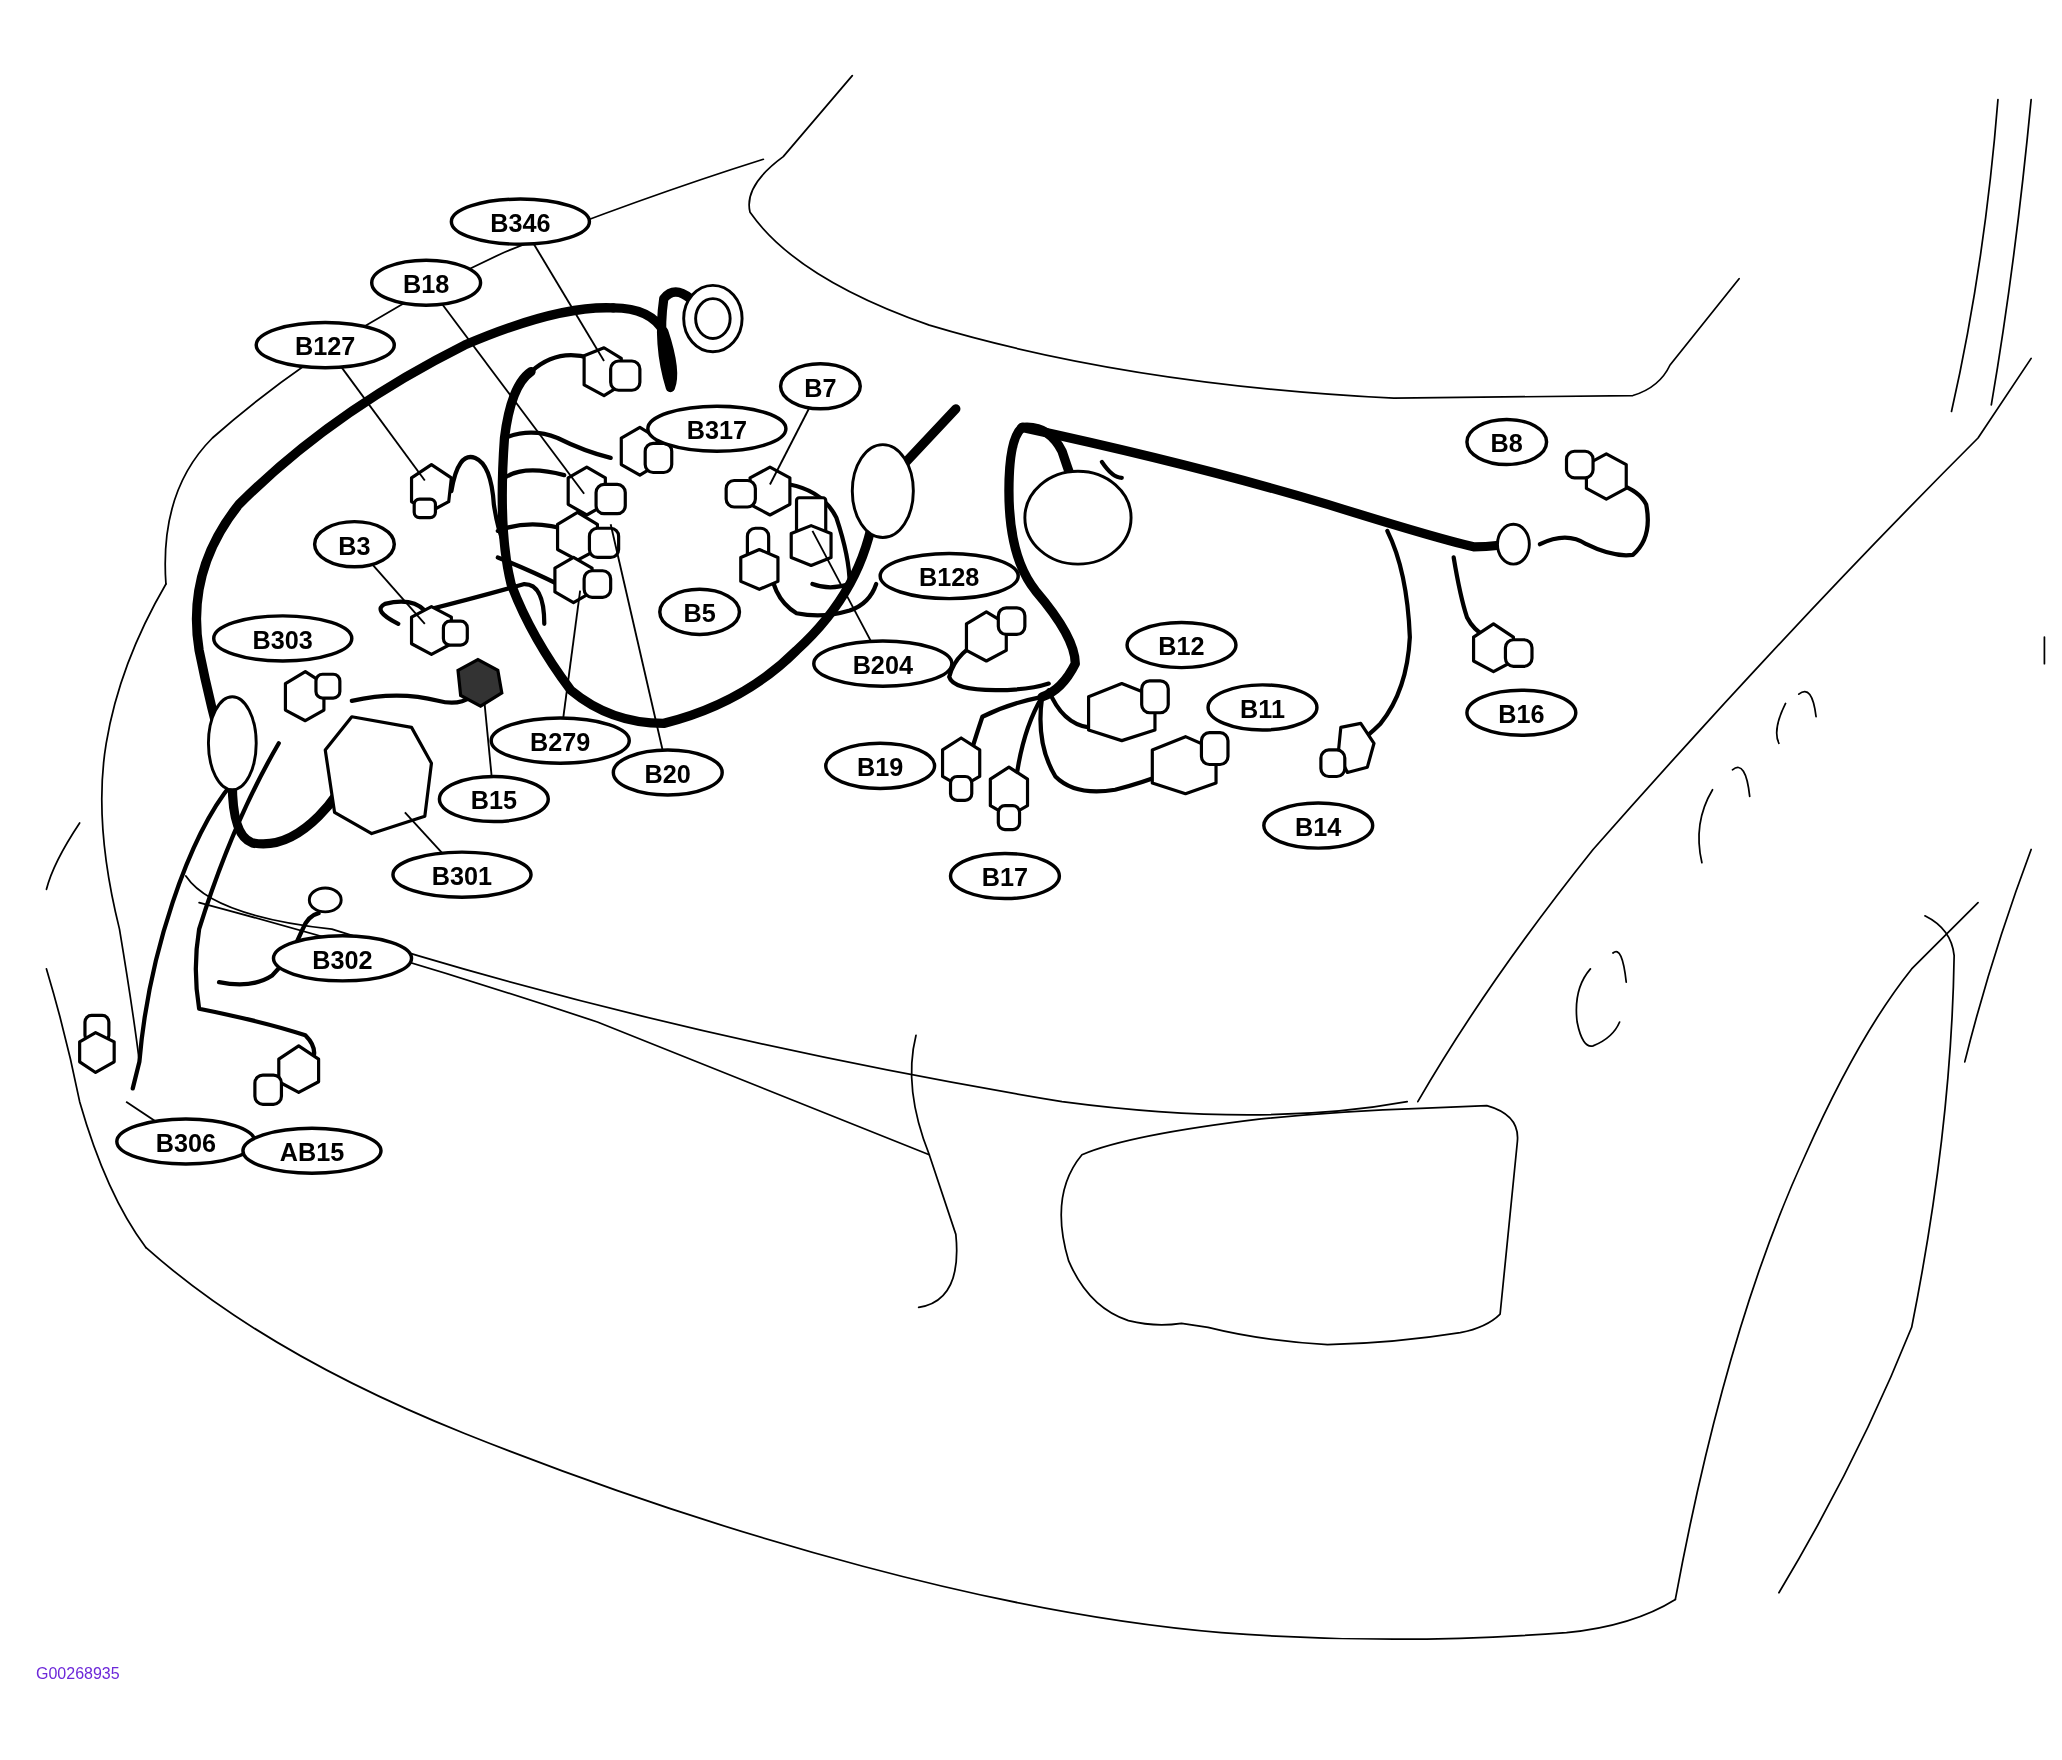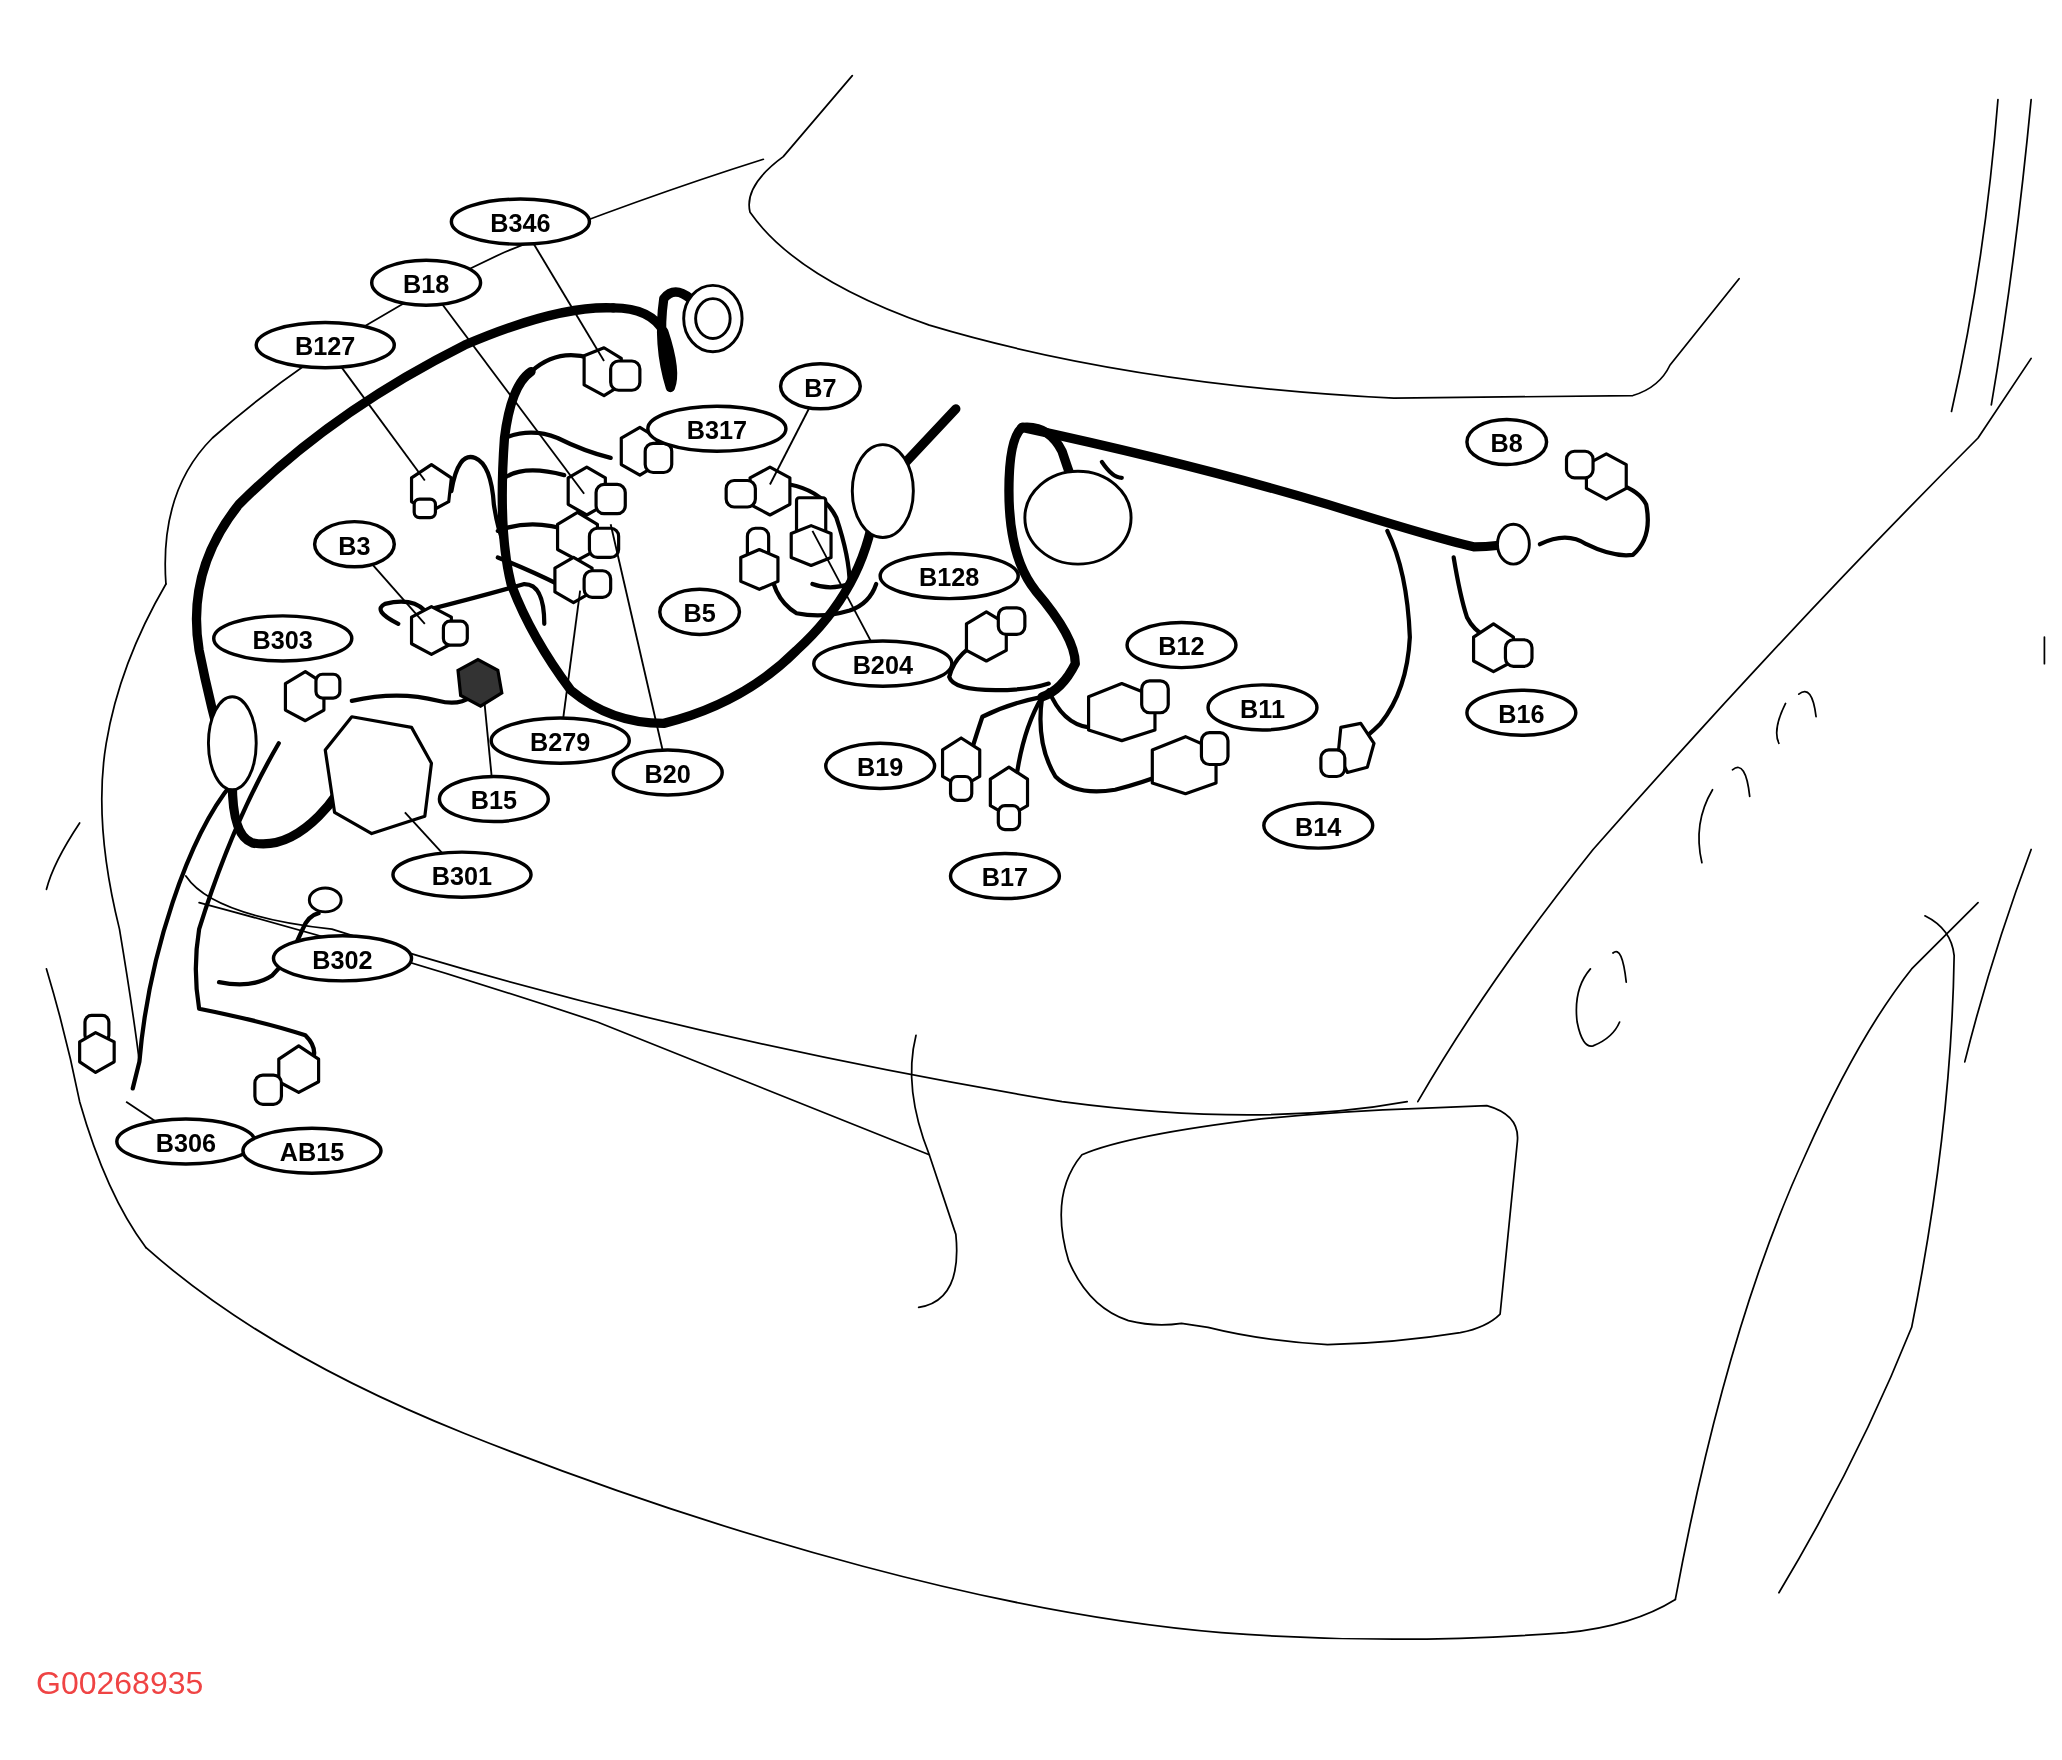--- a/index.html
+++ b/index.html
@@ -7,21 +7,21 @@
   #canvas { position: absolute; left: 0; top: 0; width: 2063px; height: 1760px; }
   .outline { fill: none; stroke: #000; stroke-width: 1.3; stroke-linecap: round; stroke-linejoin: round; }
   .harness { fill: none; stroke: #000; stroke-width: 7; stroke-linecap: round; stroke-linejoin: round; }
   .wire { fill: none; stroke: #000; stroke-width: 3.2; stroke-linecap: round; stroke-linejoin: round; }
   .leader { fill: none; stroke: #000; stroke-width: 1.4; }
   .conn { fill: #fff; stroke: #000; stroke-width: 2.4; stroke-linejoin: round; }
   .conn-dark { fill: #333; stroke: #000; stroke-width: 2.4; }
   .grommet { fill: #fff; stroke: #000; stroke-width: 2.2; }
   .label-ellipse { fill: #fff; stroke: #000; stroke-width: 2.6; }
   .label-text { font-family: "Liberation Sans", "DejaVu Sans", sans-serif; font-weight: bold; font-size: 19px; fill: #000; text-anchor: middle; dominant-baseline: central; }
-  .caption { position: absolute; left: 36px; top: 1665px; font-family: "Liberation Sans", "DejaVu Sans", sans-serif; font-size: 32px; color: #ef4444; }
+  .caption { position: absolute; left: 36px; top: 1665px; font-family: "Liberation Sans", "DejaVu Sans", sans-serif; font-size: 16px; color: #6d28d9; }
 </style>
 </head>
 <body>
 
 <svg id="canvas" viewBox="0 0 1554 1326" preserveAspectRatio="none" xmlns="http://www.w3.org/2000/svg">
 
   <g>
     <path class="outline" d="M642,57 L590,118 Q560,140 565,160 Q600,210 700,245 Q850,290 1050,300 L1230,298 Q1250,292 1258,275 L1310,210"></path>
     <path class="outline" d="M1505,75 Q1495,200 1470,310 M1530,75 Q1518,200 1500,305"></path>
     <path class="outline" d="M575,120 Q480,150 380,190 Q250,250 160,330 Q120,370 125,440"></path>

